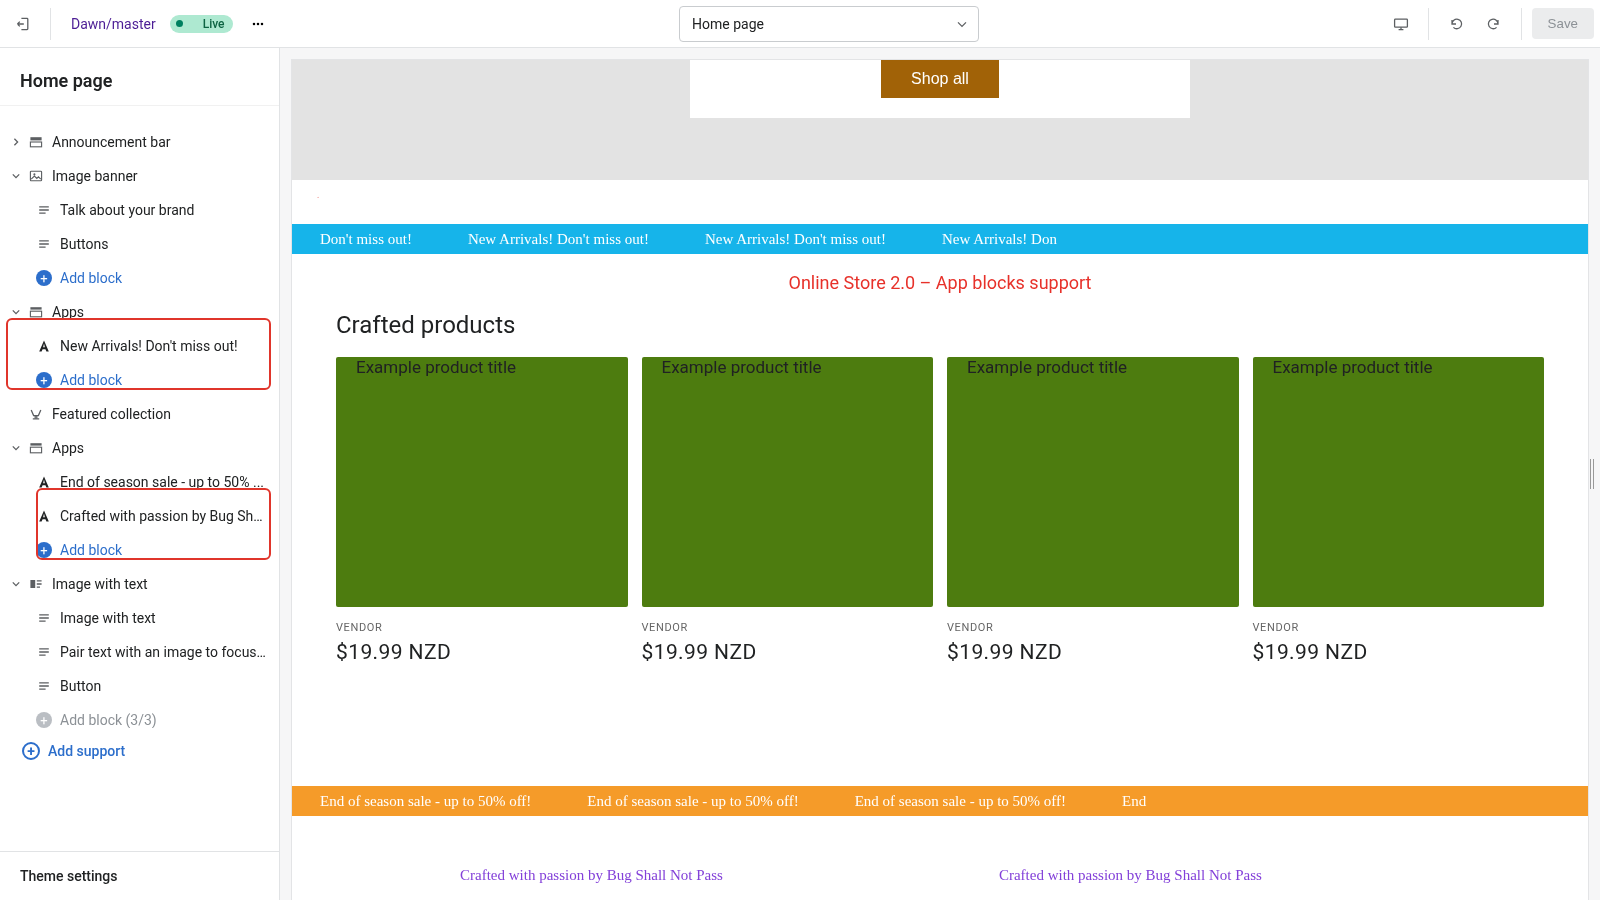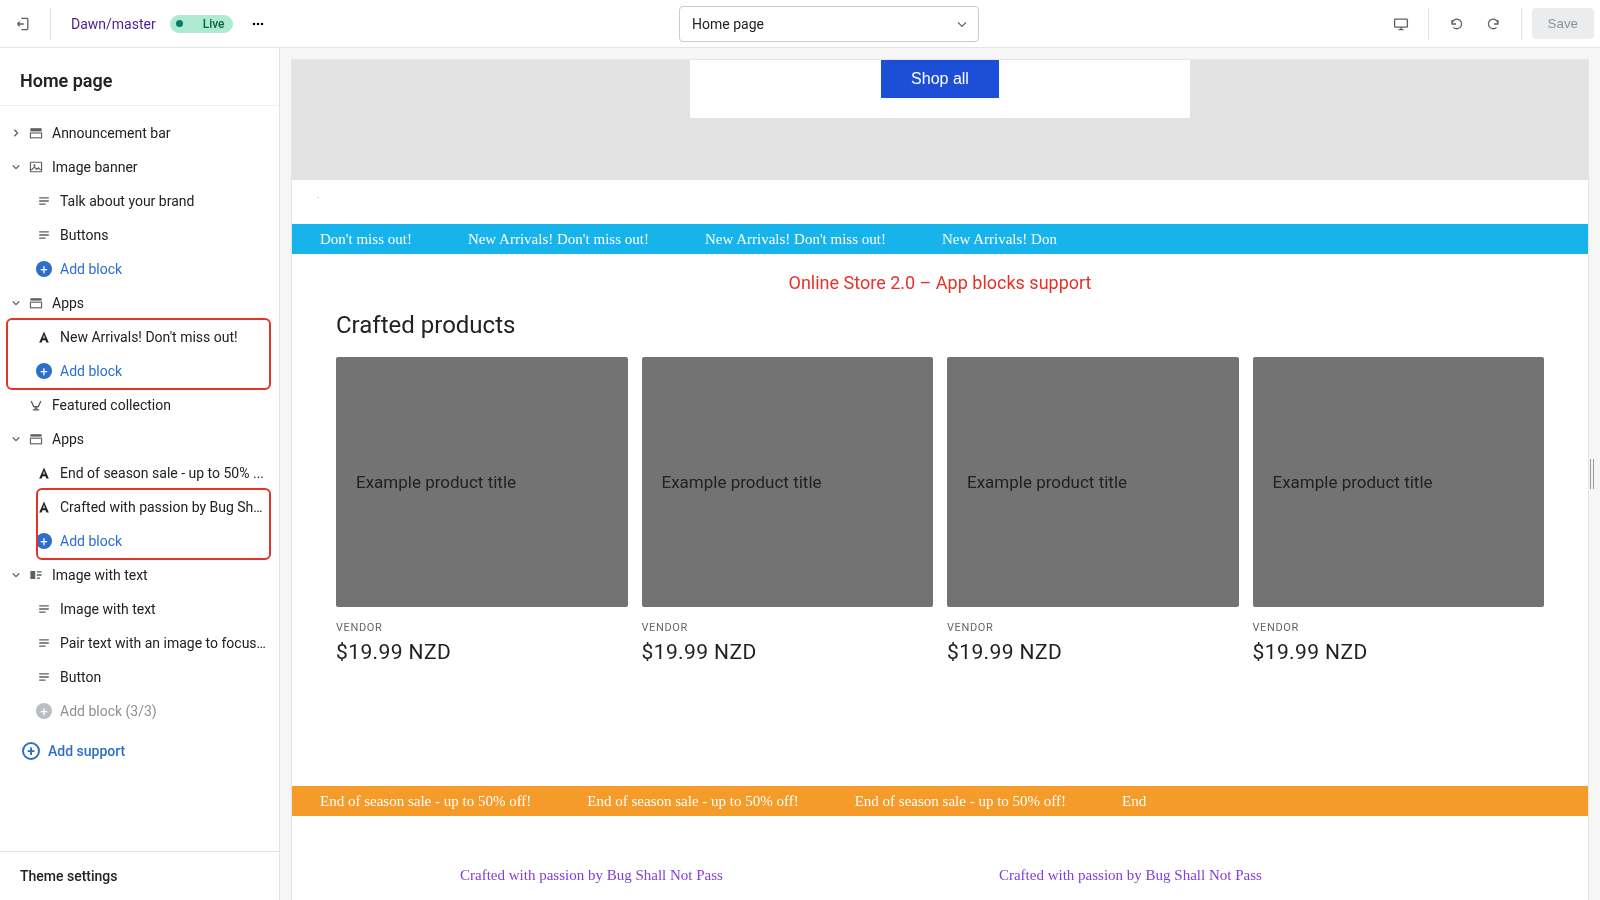--- a/index.html
+++ b/index.html
@@ -21,49 +21,49 @@
   .page-select svg { position: absolute; right: 8px; }
   .save-btn { background: #ebeced; border: none; border-radius: 4px; padding: 8px 16px; color: #8c9196; font-weight: 500; cursor: default; }
 
   
   .main { flex: 1; display: flex; overflow: hidden; }
   .sidebar { width: 280px; background: #fff; border-right: 1px solid #e1e3e5; display: flex; flex-direction: column; overflow: hidden; }
   .sb-title { padding: 22px 20px 14px; font-size: 18px; font-weight: 600; border-bottom: 1px solid #f1f1f1;}
   .sb-body { flex: 1; overflow-y: auto; padding: 10px 0; position: relative; }
   .sb-footer { border-top: 1px solid #e1e3e5; padding: 16px 20px; font-weight: 500; }
 
-  .row { display: flex; align-items: center; height: 34px; cursor: pointer; padding-right: 10px; position: relative;}
+  .row { display: flex; align-items: flex-end; height: 34px; cursor: pointer; padding-right: 10px; position: relative;}
   .row .caret { width: 20px; display:flex; justify-content:center; }
   .row .ricon { width: 20px; display:flex; align-items:center; justify-content:center; }
   .row .rtext { flex:1; white-space: nowrap; overflow:hidden; text-overflow: ellipsis; padding-left: 6px; }
   .indent-0 { padding-left: 6px; }
   .indent-1 { padding-left: 34px; }
   .link-blue { color: #2c6ecb; }
   .muted { color: #8c9196; }
   .add-section-row { display:flex; align-items:center; gap:8px; padding: 14px 22px; color:#2c6ecb; font-weight:500; cursor:pointer;}
 
   
   .highlight-box { position: absolute; border: 2px solid #e0352b; border-radius: 6px; pointer-events: none; }
 
   
   .canvas-wrap { flex: 1; overflow: auto; padding: 12px; position: relative; }
   .canvas { background: #fff; width: 100%; min-height: 760px; overflow: hidden; position: relative; box-shadow: 0 0 0 1px #e3e4e6;}
   .hero-grey { height: 120px; background: #e3e3e3; display:flex; justify-content:center; align-items:flex-start;}
   .hero-card { width: 500px; background:#fff; margin-top: 0; padding: 0 0 20px; display:flex; flex-direction:column; align-items:center;}
-  .shop-all-btn { background:#1d4ed8; color:#fff; border:none; padding: 10px 30px; font-size:16px;}
+  .shop-all-btn { background:#a16207; color:#fff; border:none; padding: 10px 30px; font-size:16px;}
   .banner { height: 30px; display:flex; align-items:center; white-space:nowrap; overflow:hidden; font-family: Georgia, "Times New Roman", serif; font-size: 15px; margin-top: 44px;}
   .banner-blue { background:#16b4ea; color:#fff; }
   .banner-orange { background:#f59b29; color:#fff; }
   .banner-purple { background:#fff; color:#8340d9; }
   .banner span { padding: 0 28px; }
   .annot-red { color:#e7312a; text-align:center; padding: 18px 0 6px; font-size: 18px; }
   .section-title { font-size: 24px; padding: 12px 44px 18px; font-weight: 400; }
   .products { display:flex; gap: 14px; padding: 0 44px 18px; }
   .product { flex:1; }
-  .prod-img { background:#737373; height: 250px; border-radius: 2px; display:flex; align-items:center; padding: 0 20px; font-size: 17px;}
+  .prod-img { background:#4d7c0f; height: 250px; border-radius: 2px; display:flex; padding: 0 20px; font-size: 17px;}
   .prod-vendor { font-size: 11px; letter-spacing: 0.6px; color:#666; padding: 14px 0 6px; }
   .prod-price { font-size: 21px; letter-spacing: 0.4px; }
 
   
   .arrows { position:absolute; inset:0; pointer-events:none; }
 
   
   svg.icn { width: 16px; height: 16px; }
 
   .plus-circle { width:16px; height:16px; border-radius:50%; background:#2c6ecb; color:#fff; display:inline-flex; align-items:center; justify-content:center; font-size:13px; line-height:1; }

